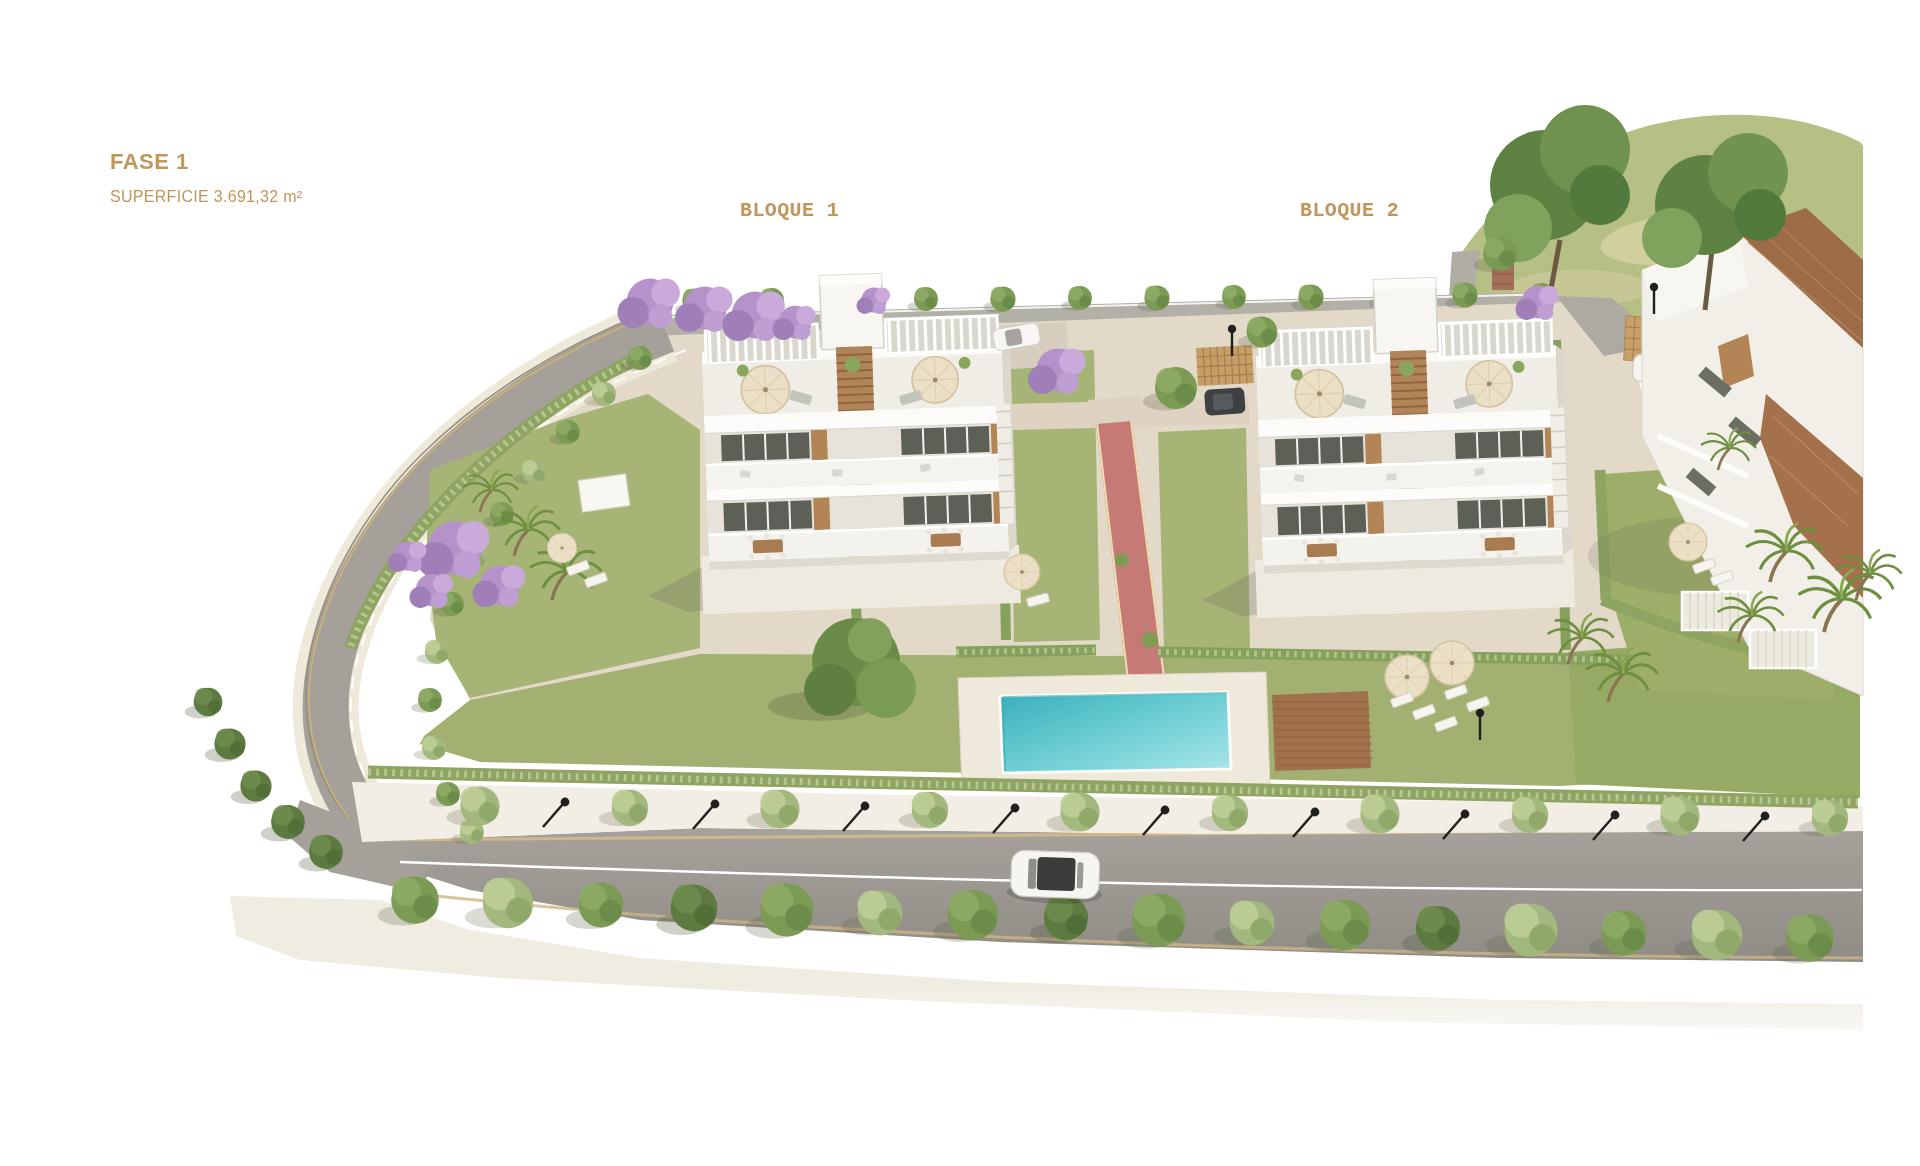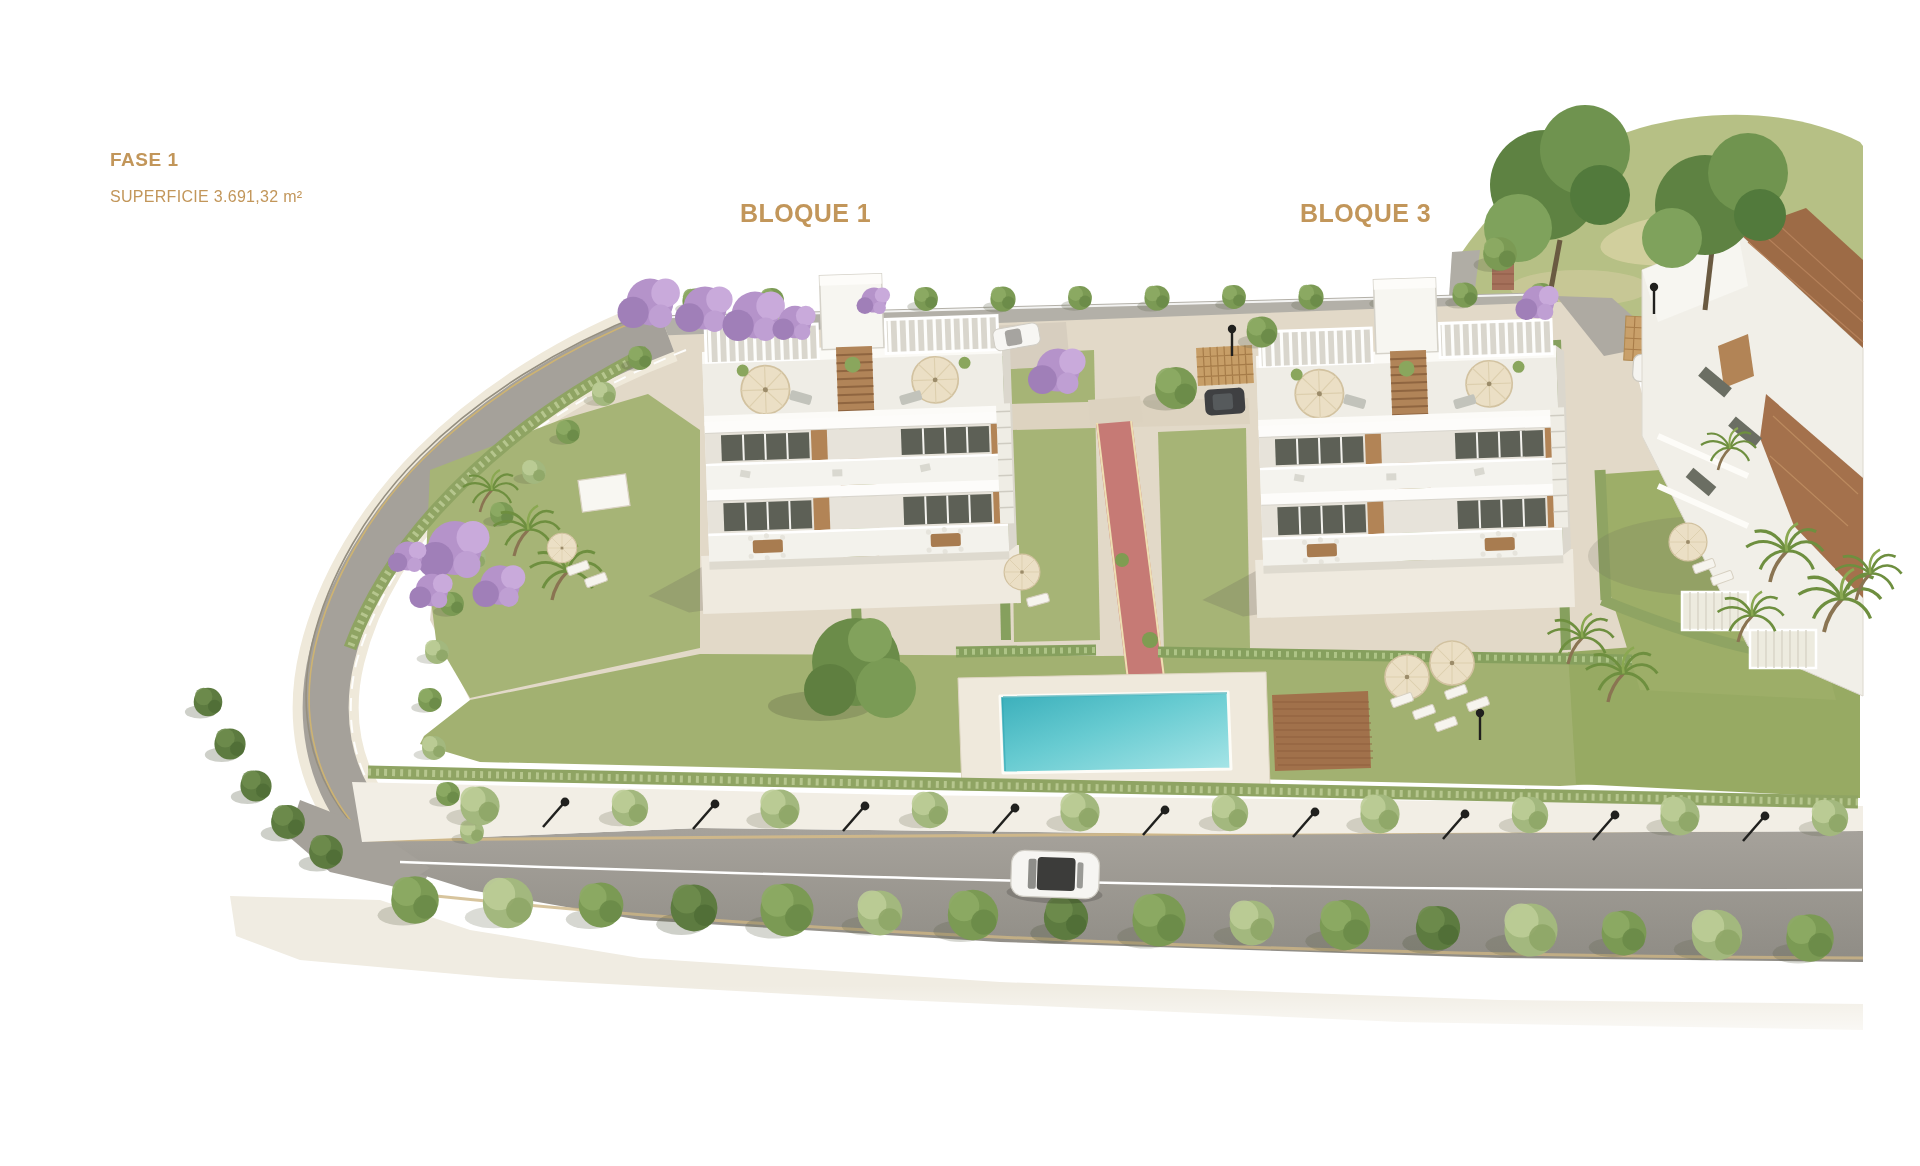--- a/index.html
+++ b/index.html
@@ -2,23 +2,23 @@
 <html style="--accent: #c2965a;"><head>
 <meta charset="utf-8">
 <style>
   html,body{margin:0;padding:0;background:#ffffff;}
   .page{
     position:relative;width:1920px;height:1166px;background:#ffffff;overflow:hidden;
     font-family:"Liberation Sans", sans-serif;
   }
   .scene-svg{position:absolute;left:0;top:0;}
   .label{position:absolute;color:var(--accent,#c2965a);white-space:nowrap;}
-  .phase-title{left:110px;top:149px;font-size:19px;font-weight:600;letter-spacing:.5px;text-align:right;}
+  .phase-title{left:110px;top:149px;font-size:22px;font-weight:600;letter-spacing:.5px;text-align:right;}
   .phase-surface{left:110px;top:188px;font-size:16px;font-weight:400;letter-spacing:.3px;}
-  .block-label{font-size:25px;font-weight:600;letter-spacing:.4px;}
+  .block-label{font-size:20px;font-weight:600;letter-spacing:.4px;font-family:Liberation Mono, monospace;}
   .block1{left:740px;top:199px;}
   .block2{left:1300px;top:199px;}
 </style>
 </head>
 <body style="background: rgb(255, 255, 255);">
 
 <div class="page">
 
 <svg class="scene-svg" width="1920" height="1166" viewBox="0 0 1920 1166" xmlns="http://www.w3.org/2000/svg">
 
@@ -479,15 +479,15 @@
     <rect x="26" y="6" width="38" height="33" rx="4" fill="#3c3c3a"></rect>
     <rect x="17" y="8" width="8" height="30" rx="2" fill="#8e8e8a"></rect>
     <rect x="66" y="10" width="6" height="26" rx="2" fill="#9a9a96"></rect>
   </g>
 
 </svg>
 
   <div class="label phase-title">FASE 1</div>
   <div class="label phase-surface">SUPERFICIE 3.691,32 m²</div>
   <div class="label block-label block1">BLOQUE 1</div>
-  <div class="label block-label block2">BLOQUE 3</div>
+  <div class="label block-label block2">BLOQUE 2</div>
 
 </div>
 
 </body></html>

